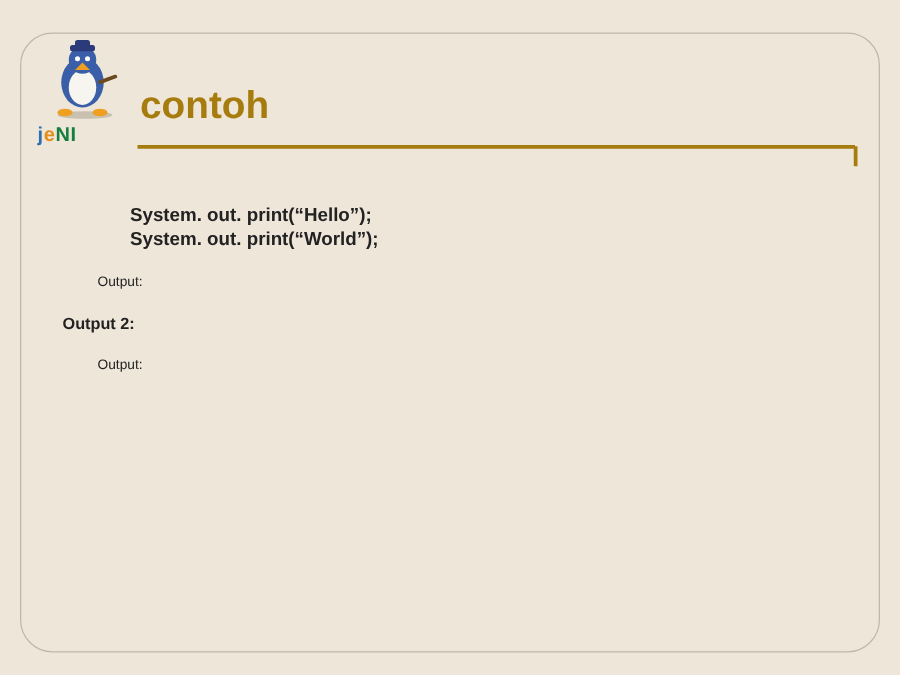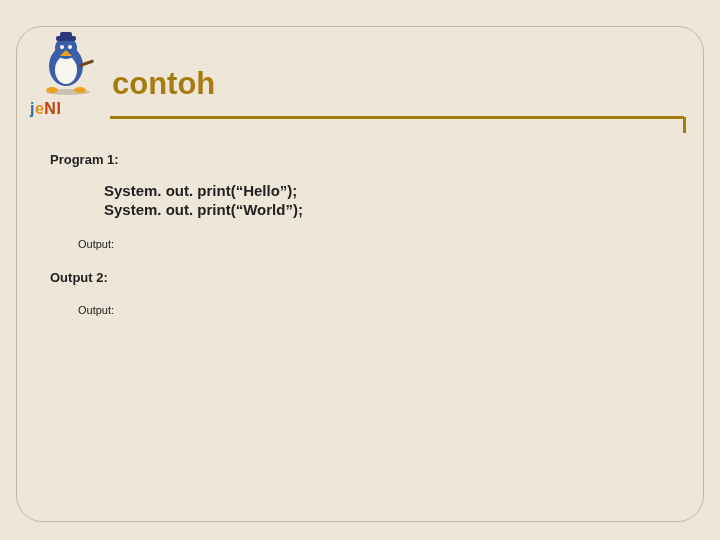--- a/index.html
+++ b/index.html
@@ -36,21 +36,21 @@
     position: absolute;
     left: 30px;
     top: 100px;
     font-family: Verdana, sans-serif;
     font-weight: bold;
     font-size: 16px;
     color: #2e6fae;
     letter-spacing: 0.5px;
   }
   .wordmark .dot { color: #e28f1a; }
-  .wordmark .ni { color: #c2410c; }
+  .wordmark .ni { color: #15803d; }
   .title {
     position: absolute;
     left: 112px;
     top: 66px;
     font-size: 31px;
     font-weight: bold;
     color: #a77c0e;
     font-family: Verdana, sans-serif;
   }
   .rule {
@@ -127,21 +127,20 @@
       <rect x="44" y="30" width="16" height="3" rx="1.5" fill="#6b4a20" transform="rotate(-20 52 31)"></rect>
     </svg>
   </div>
 
   <div class="wordmark" id="wordmark">j<span class="dot">e</span><span class="ni">NI</span></div>
 
   <div class="title">contoh</div>
   <div class="rule"></div>
 
   <div class="body">
-    <div class="label">Program 1:</div>
     <div class="code">System. out. print(“Hello”);
 System. out. print(“World”);</div>
     <div class="outlbl">Output:</div>
 
     <div class="gap"></div>
 
     <div class="label">Output 2:</div>
     <div class="outlbl">Output:</div>
   </div>
 </div>

